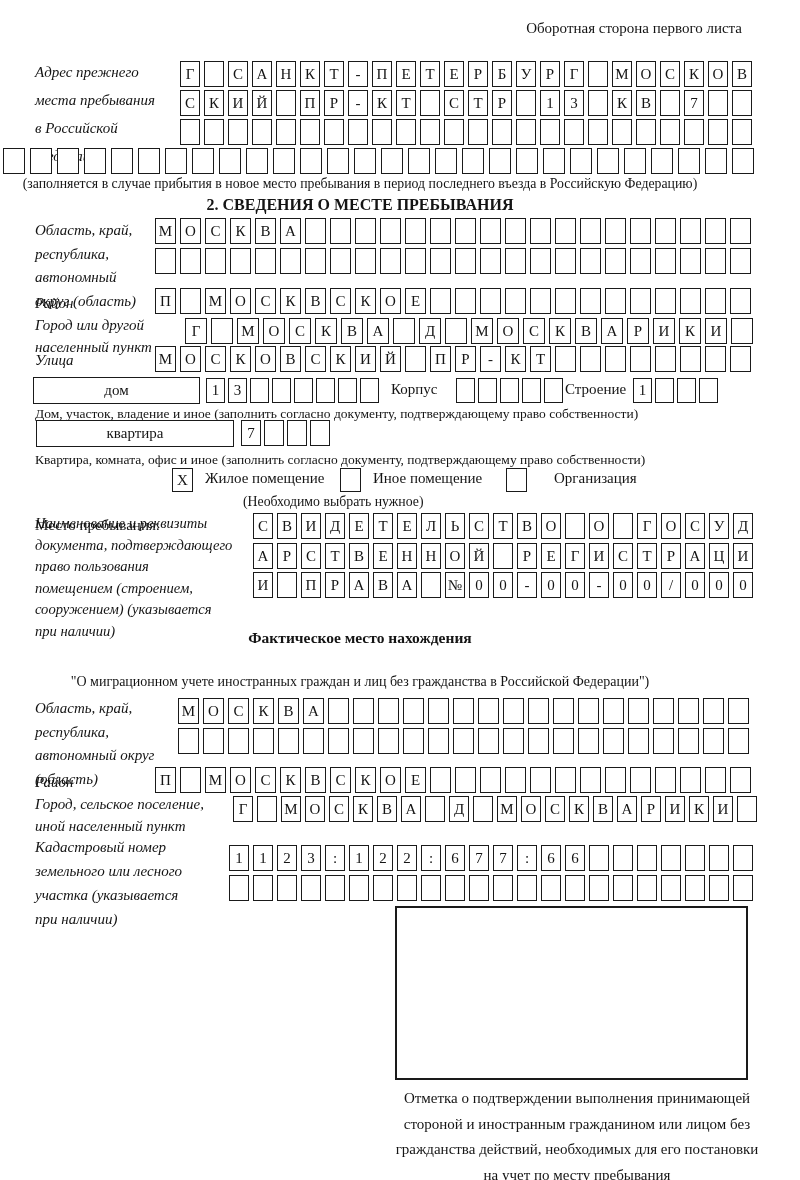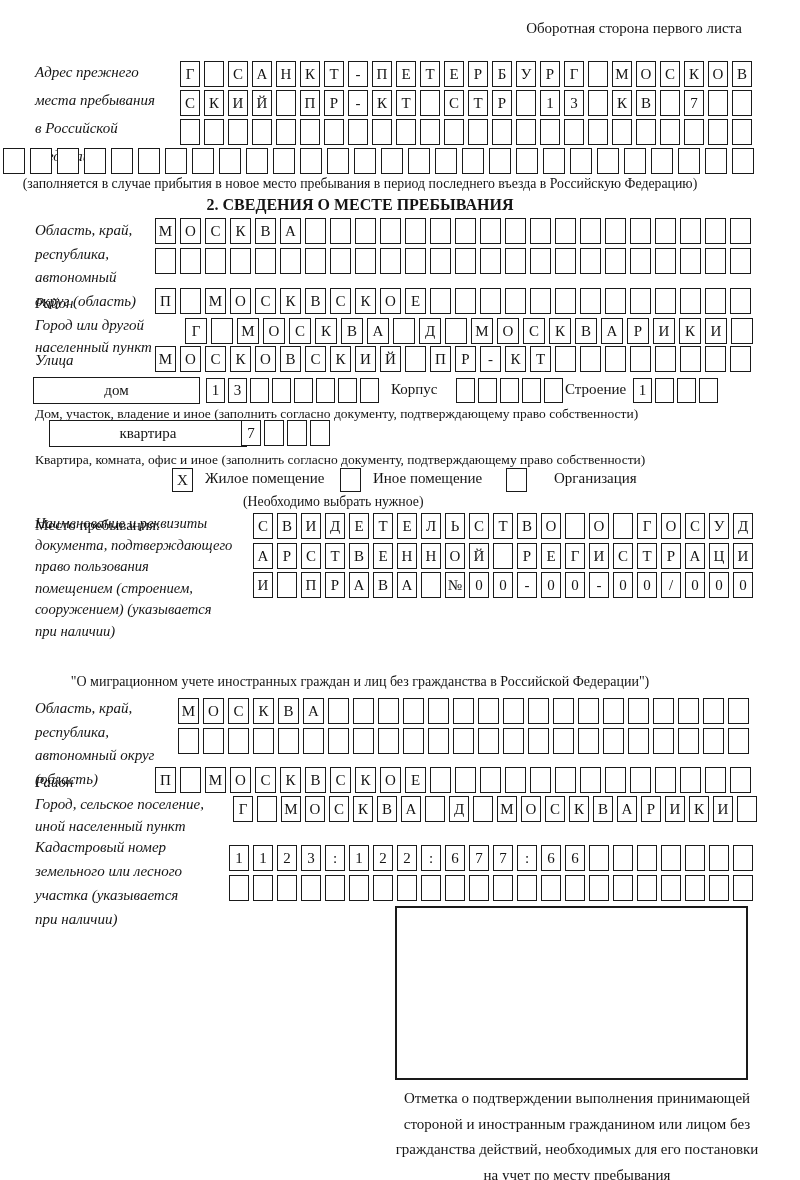--- a/index.html
+++ b/index.html
@@ -324,21 +324,21 @@
     </div>
   <div class="abs" style="left:565px; top:381px; font-size:15px;">Строение</div>
   <div class="boxrow br22" style="left:633px; top:378px;">
       <div class="cell">1</div>
       <div class="cell"></div>
       <div class="cell"></div>
       <div class="cell"></div>
     </div>
   <div class="caption" style="left:35px; top:406px; font-size:13.5px;">Дом, участок, владение и иное (заполнить согласно документу, подтверждающему право собственности)</div>
 
-  <div class="widebox" style="left:49px; top:420px; width:198px;">квартира</div>
+  <div class="widebox" style="left:36px; top:420px; width:198px;">квартира</div>
   <div class="boxrow br23" style="left:241px; top:420px;">
       <div class="cell">7</div>
       <div class="cell"></div>
       <div class="cell"></div>
       <div class="cell"></div>
     </div>
   <div class="caption" style="left:35px; top:452px; font-size:13.5px;">Квартира, комната, офис и иное (заполнить согласно документу, подтверждающему право собственности)</div>
 
   <div class="abs" style="left:35px; top:470px; font-size:15px;margin-top:47px;">Место пребывания:</div>
   <div class="checkbox" style="left:172px; top:468px;">X</div>
@@ -418,20 +418,21 @@
       <div class="cell">0</div>
       <div class="cell">-</div>
       <div class="cell">0</div>
       <div class="cell">0</div>
       <div class="cell">/</div>
       <div class="cell">0</div>
       <div class="cell">0</div>
       <div class="cell">0</div>
     </div>
 
+  <div class="title center" style="top:629px; font-size:15.5px;">Фактическое место нахождения</div>
   <div class="caption center" style="top:674px; font-size:14px;">"О миграционном учете иностранных граждан и лиц без гражданства в Российской Федерации")</div>
 
   <div class="label lh235" style="left:35px; top:697px; width:150px;">Область, край,
 республика,
 автономный округ
 (область)</div>
   <div class="boxrow br25" style="left:178px; top:698px;">
       <div class="cell">М</div>
       <div class="cell">О</div>
       <div class="cell">С</div>

